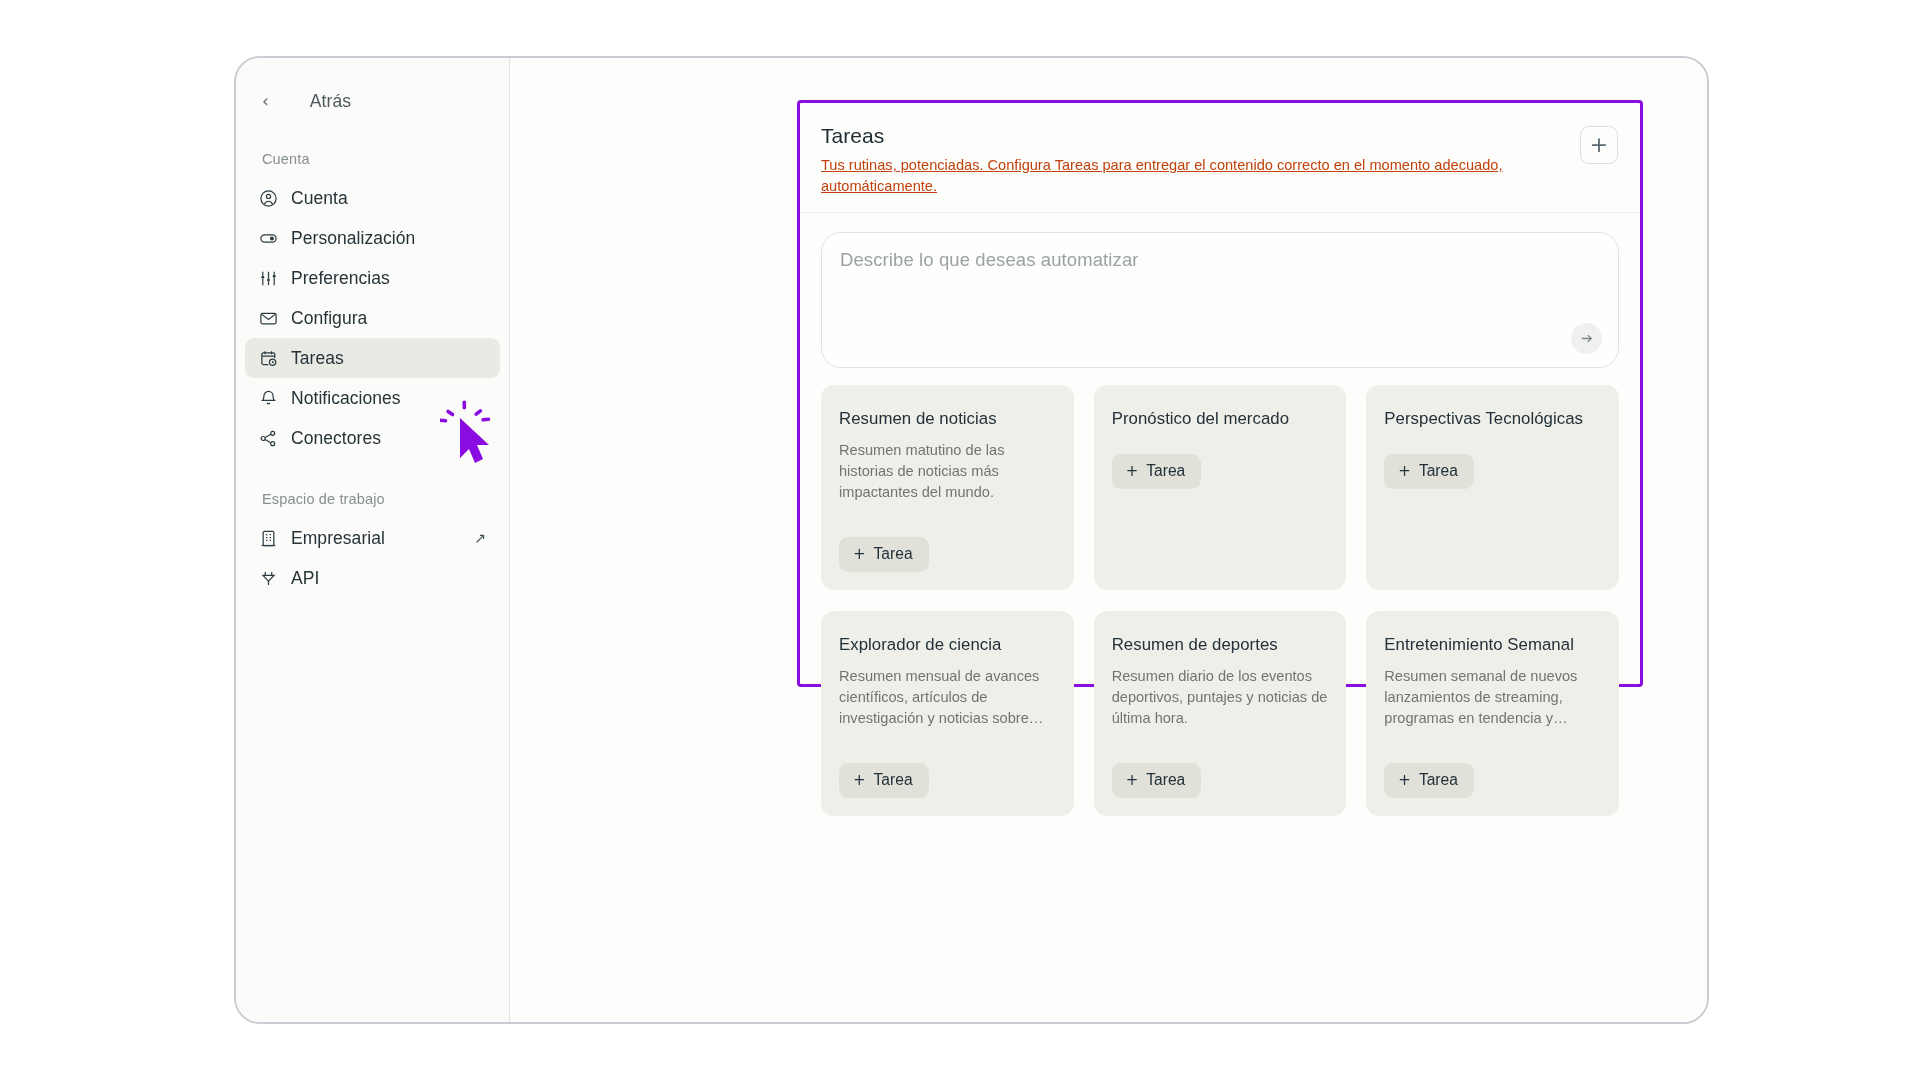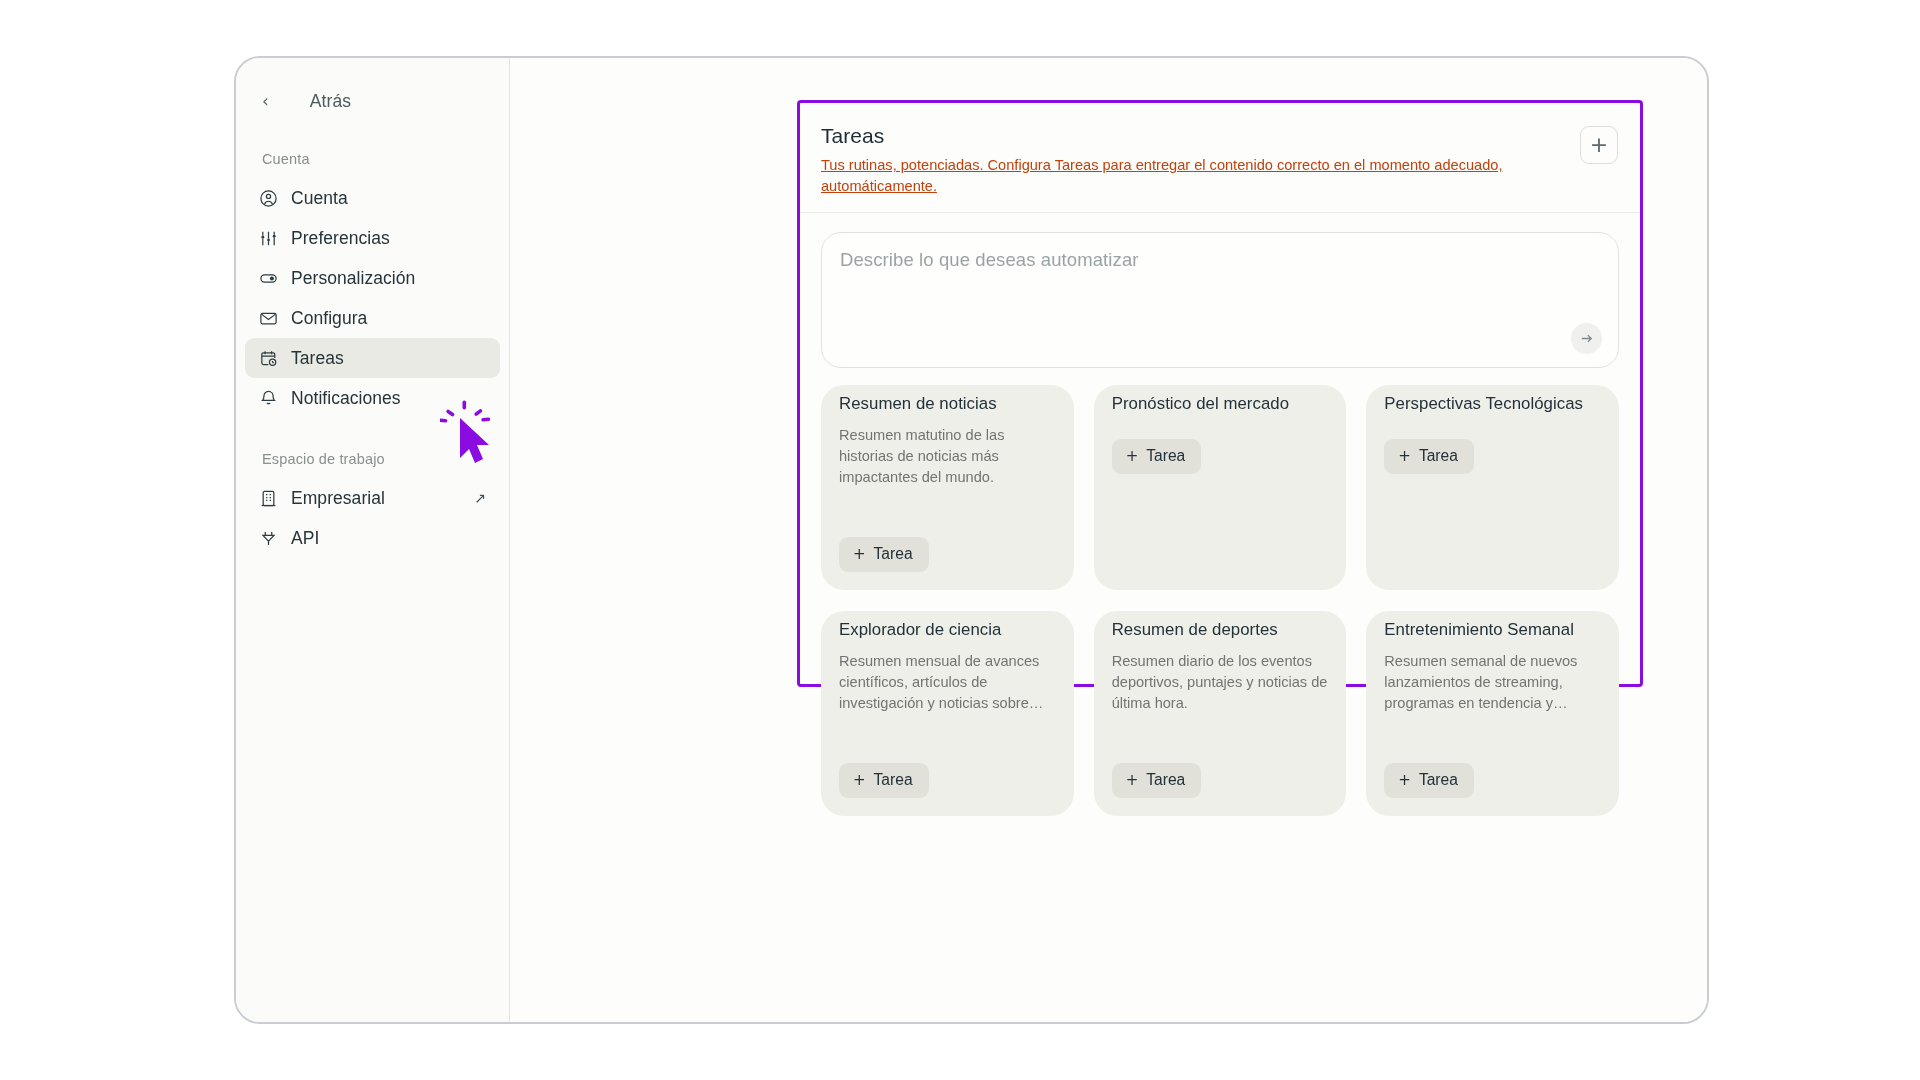--- a/index.html
+++ b/index.html
@@ -186,22 +186,22 @@
 
   
   #cards-grid {
     padding: 17px 21px 0 21px;
     display: grid;
     grid-template-columns: repeat(3, 1fr);
     gap: 21px 20px;
   }
   .task-card {
     background: #efefe9;
-    border-radius: 23px;
-    padding: 9px 18px 18px 18px;
+    border-radius: 13px;
+    padding: 24px 18px 18px 18px;
     min-height: 205px;
     display: flex;
     flex-direction: column;
     cursor: pointer;
   }
   .card-title {
     font-size: 16.8px;
     color: #23313a;
     margin-bottom: 11px;
     letter-spacing: .05px;
@@ -264,42 +264,42 @@
             <circle cx="10" cy="7.8" r="2.2"></circle>
           <path d="M5.8 16.2c.6-2.2 2.2-3.3 4.2-3.3s3.6 1.1 4.2 3.3"></path>
         </svg>
       </span>
       <span class="txt">Cuenta</span>
     </div>
 
     <div class="nav-item">
       <span class="ico">
         <svg width="19" height="19" viewBox="0 0 20 20" fill="none" stroke="currentColor" stroke-width="1.3">
+          <rect x="2" y="6.2" width="16" height="7.6" rx="3.8"></rect>
+          <circle cx="13.6" cy="10" r="2.1" fill="currentColor" stroke="none"></circle>
+        </svg>
+      </span>
+      <span class="txt">Personalización</span>
+    </div>
+
+    <div class="nav-item">
+      <span class="ico">
+        <svg width="19" height="19" viewBox="0 0 20 20" fill="none" stroke="currentColor" stroke-width="1.3">
           <path d="M4 3v4M4 10v7M10 3v7M10 13v4M16 3v3M16 9v8"></path>
           <circle cx="4" cy="8.6" r="1.5" fill="currentColor" stroke="none"></circle>
           <circle cx="10" cy="11.6" r="1.5" fill="currentColor" stroke="none"></circle>
           <circle cx="16" cy="7.6" r="1.5" fill="currentColor" stroke="none"></circle>
         </svg>
       </span>
       <span class="txt">Preferencias</span>
     </div>
 
     <div class="nav-item">
       <span class="ico">
         <svg width="19" height="19" viewBox="0 0 20 20" fill="none" stroke="currentColor" stroke-width="1.3">
-          <rect x="2" y="6.2" width="16" height="7.6" rx="3.8"></rect>
-          <circle cx="13.6" cy="10" r="2.1" fill="currentColor" stroke="none"></circle>
-        </svg>
-      </span>
-      <span class="txt">Personalización</span>
-    </div>
-
-    <div class="nav-item">
-      <span class="ico">
-        <svg width="19" height="19" viewBox="0 0 20 20" fill="none" stroke="currentColor" stroke-width="1.3">
           <rect x="2" y="4.6" width="16" height="11" rx="1.6"></rect>
           <path d="M2.6 5.4 10 11l7.4-5.6"></path>
         </svg>
       </span>
       <span class="txt">Configura</span>
     </div>
 
 
     <div class="nav-item selected">
       <span class="ico">
@@ -316,20 +316,31 @@
     <div class="nav-item">
       <span class="ico">
         <svg width="19" height="19" viewBox="0 0 20 20" fill="none" stroke="currentColor" stroke-width="1.3">
           <path d="M10 2.6a4.8 4.8 0 0 0-4.8 4.8c0 3.4-1.4 4.6-1.4 4.6h12.4s-1.4-1.2-1.4-4.6A4.8 4.8 0 0 0 10 2.6Z"></path>
           <path d="M8.5 14.6a1.7 1.7 0 0 0 3 0"></path>
         </svg>
       </span>
       <span class="txt">Notificaciones</span>
     </div>
 
+    <div class="nav-item">
+      <span class="ico">
+        <svg width="19" height="19" viewBox="0 0 20 20" fill="none" stroke="currentColor" stroke-width="1.3">
+          <circle cx="14.4" cy="4.6" r="2.1"></circle>
+          <circle cx="14.4" cy="15.4" r="2.1"></circle>
+          <circle cx="4.4" cy="10" r="2.1"></circle>
+          <path d="M6.4 9 12.5 5.6M6.4 11l6.1 3.4"></path>
+        </svg>
+      </span>
+      <span class="txt">Conectores</span>
+    </div>
 
     <div class="section-label">Espacio de trabajo</div>
 
     <div class="nav-item">
       <span class="ico">
         <svg width="19" height="19" viewBox="0 0 20 20" fill="none" stroke="currentColor" stroke-width="1.3">
           <rect x="4.4" y="2.6" width="11.2" height="14.8" rx="1.3"></rect>
           <path d="M7.4 6h1.4M11.2 6h1.4M7.4 9h1.4M11.2 9h1.4M7.4 12h1.4M11.2 12h1.4"></path>
           <path d="M2.8 17.4h14.4"></path>
         </svg>

